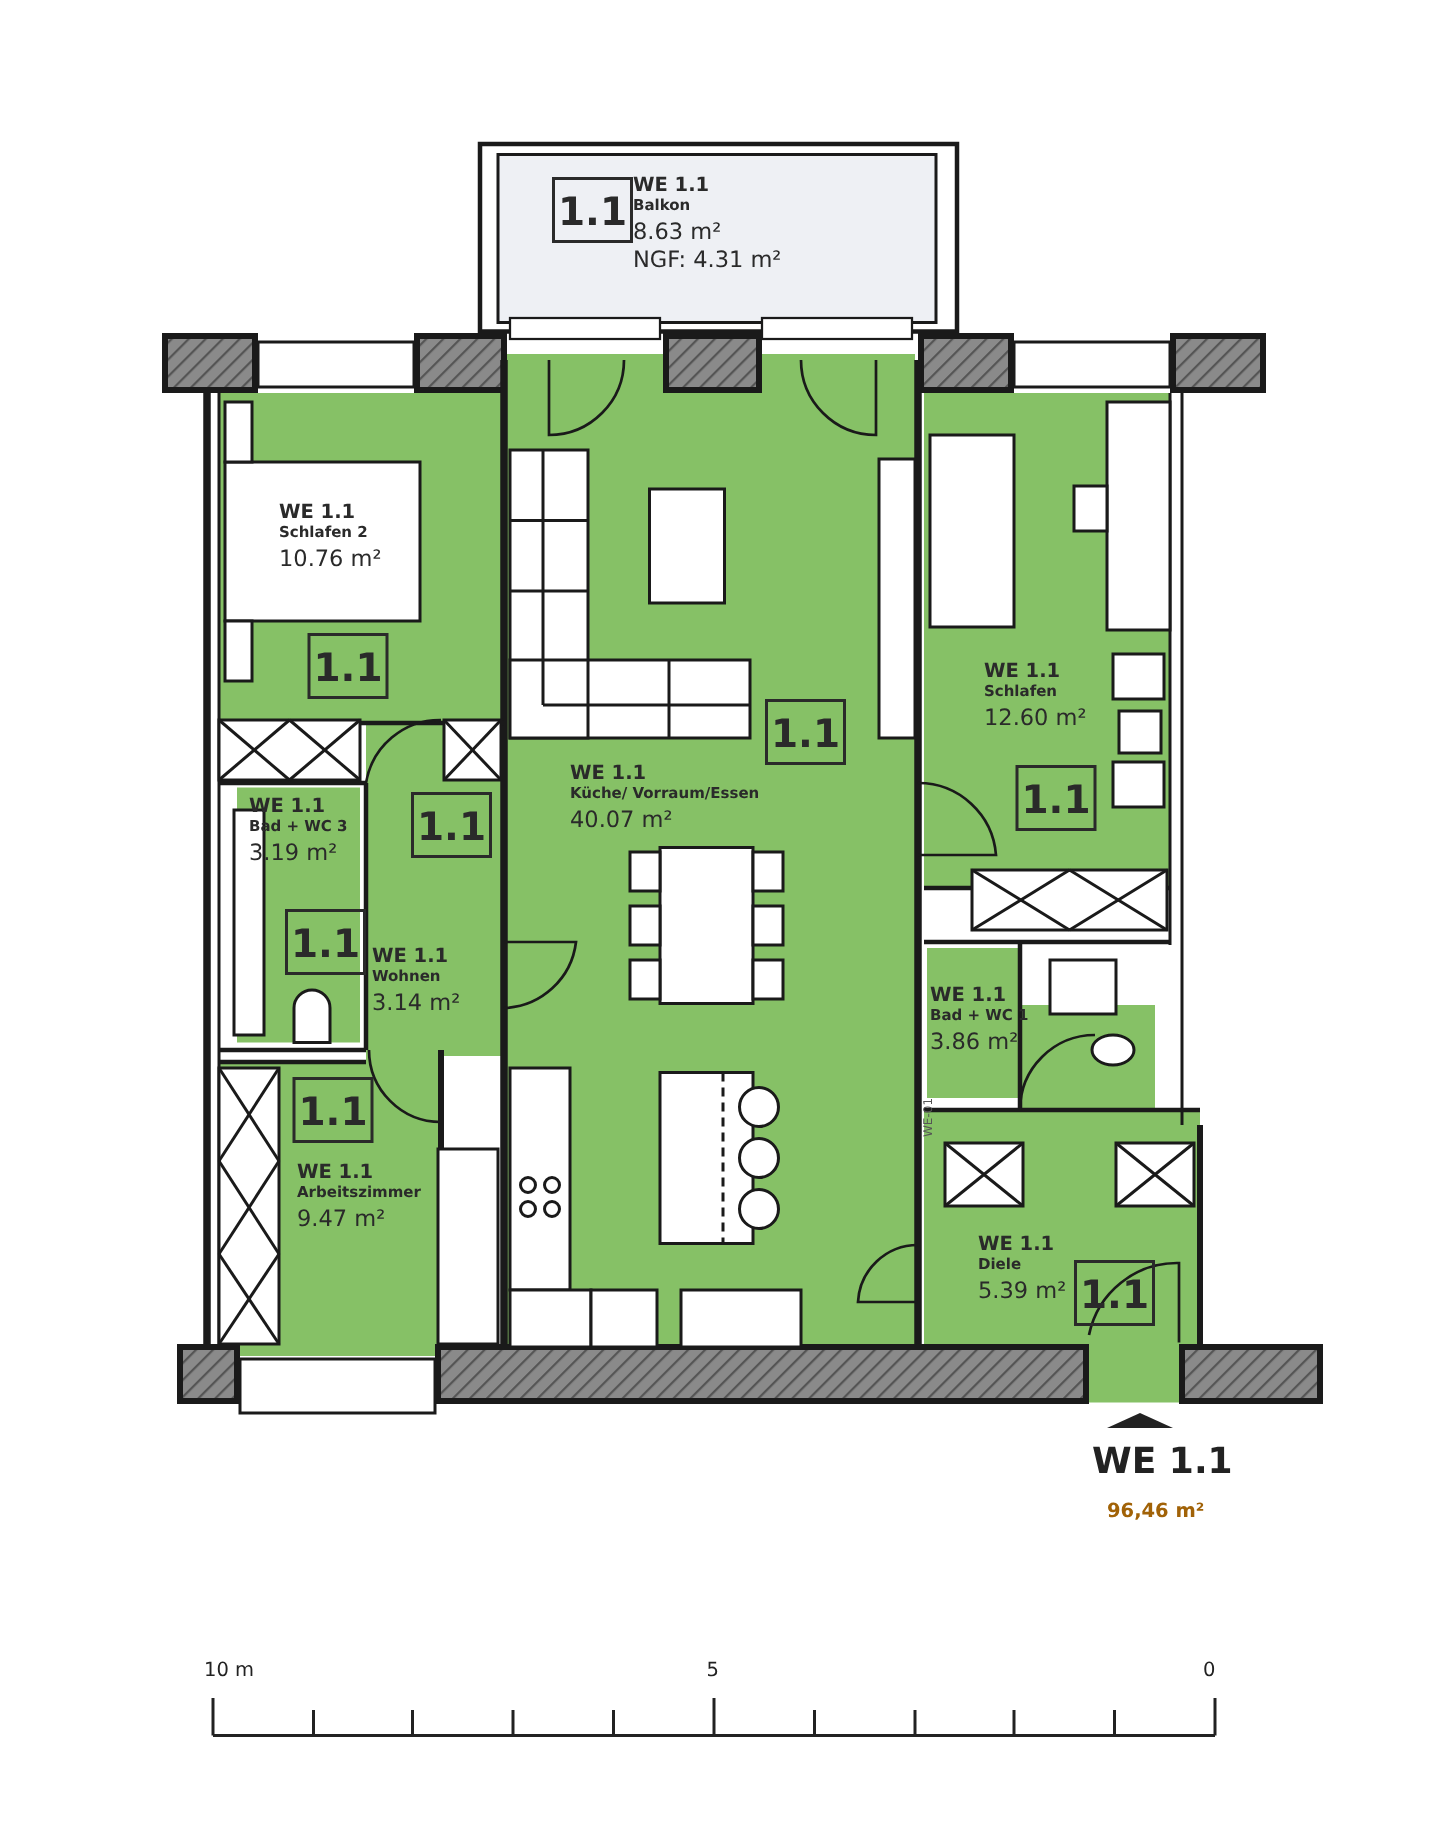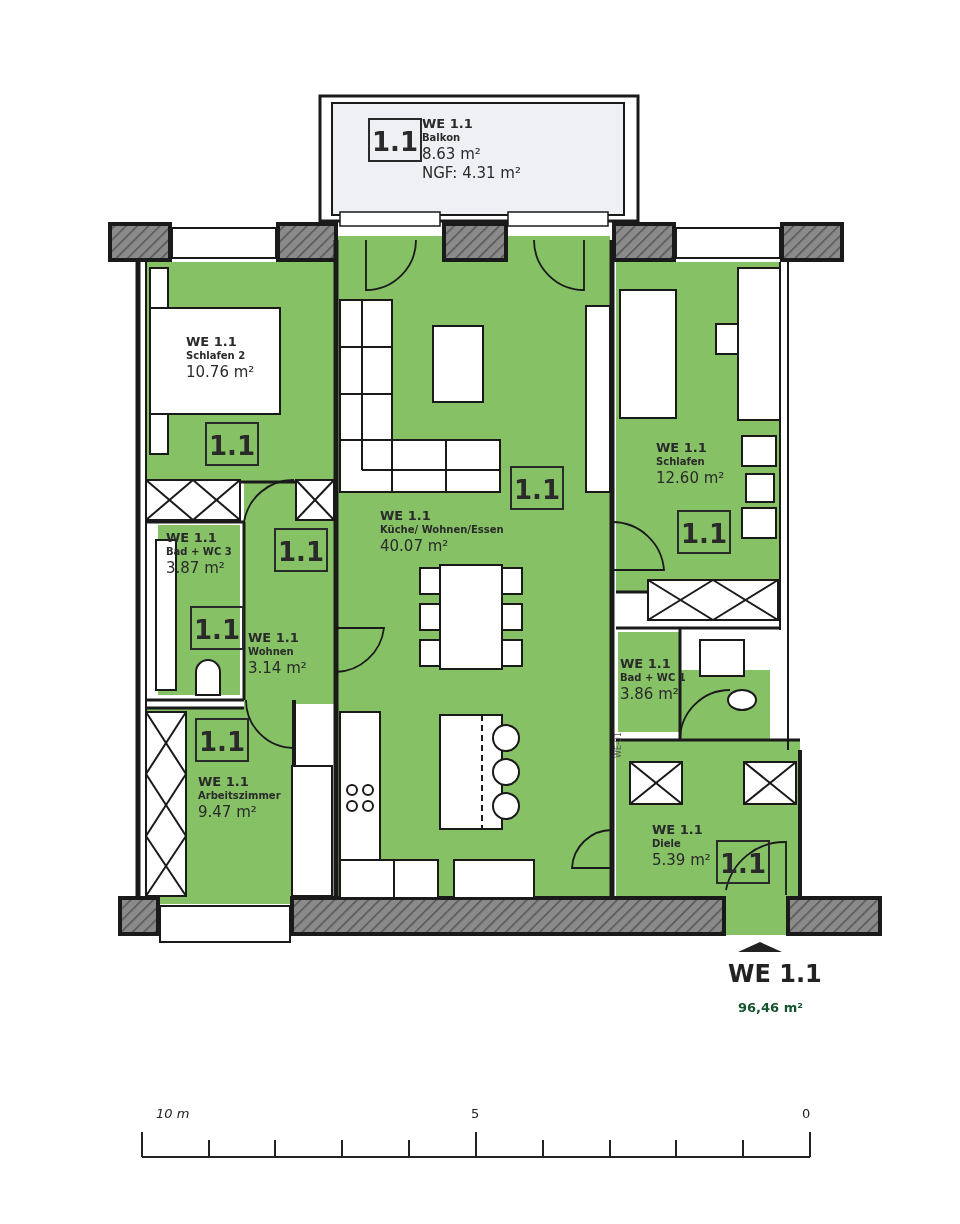--- a/index.html
+++ b/index.html
@@ -4,21 +4,21 @@
 <style>
   html, body { margin:0; padding:0; background:#ffffff; }
   body { width:960px; height:1224px; position:relative; overflow:hidden; font-family:"DejaVu Sans", sans-serif; }
   #plan { position:absolute; left:0; top:0; width:960px; height:1224px; }
   .lbl { position:absolute; color:#2a2a2a; line-height:1.25; white-space:nowrap; }
   .lbl .we { font-size:13px; font-weight:bold; }
   .lbl .nm { font-size:10px; font-weight:bold; }
   .lbl .ar { font-size:15px; }
   .tag { position:absolute; border:2px solid #2a2a2a; font-size:26px; font-weight:bold; color:#2a2a2a; text-align:center; line-height:44px; width:54px; height:44px; box-sizing:border-box; }
   .unit-title { position:absolute; left:728px; top:960px; font-size:24px; font-weight:bold; color:#222; }
-  .unit-area { position:absolute; left:738px; top:1000px; font-size:13px; font-weight:bold; color:#14532d; }
+  .unit-area { position:absolute; left:738px; top:1000px; font-size:13px; font-weight:bold; color:#a16207; }
   .scale-lbl { position:absolute; top:1106px; font-size:13px; color:#222; }
   .we01 { position:absolute; left:614px; top:758px; font-size:8px; color:#555; transform:rotate(-90deg); transform-origin:left top; }
 </style>
 </head>
 <body>
 
 <svg id="plan" viewBox="0 0 960 1224" xmlns="http://www.w3.org/2000/svg">
   <defs>
     <pattern id="hatch" width="8" height="8" patternUnits="userSpaceOnUse" patternTransform="rotate(45)">
       <rect width="8" height="8" fill="#8a8a8a"></rect>
@@ -204,36 +204,36 @@
 
 <div class="lbl" style="left:186px;top:334px;">
   <div class="we">WE 1.1</div>
   <div class="nm">Schlafen 2</div>
   <div class="ar">10.76 m²</div>
 </div>
 <div class="tag" style="left:205px;top:422px;">1.1</div>
 
 <div class="lbl" style="left:380px;top:508px;">
   <div class="we">WE 1.1</div>
-  <div class="nm">Küche/ Wohnen/Essen</div>
+  <div class="nm">Küche/ Vorraum/Essen</div>
   <div class="ar">40.07 m²</div>
 </div>
 <div class="tag" style="left:510px;top:466px;">1.1</div>
 
 <div class="lbl" style="left:656px;top:440px;">
   <div class="we">WE 1.1</div>
   <div class="nm">Schlafen</div>
   <div class="ar">12.60 m²</div>
 </div>
 <div class="tag" style="left:677px;top:510px;">1.1</div>
 
 <div class="lbl" style="left:166px;top:530px;">
   <div class="we">WE 1.1</div>
   <div class="nm">Bad + WC 3</div>
-  <div class="ar">3.87 m²</div>
+  <div class="ar">3.19 m²</div>
 </div>
 <div class="tag" style="left:190px;top:606px;">1.1</div>
 <div class="tag" style="left:274px;top:528px;">1.1</div>
 
 <div class="lbl" style="left:248px;top:630px;">
   <div class="we">WE 1.1</div>
   <div class="nm">Wohnen</div>
   <div class="ar">3.14 m²</div>
 </div>
 
@@ -255,15 +255,15 @@
   <div class="nm">Diele</div>
   <div class="ar">5.39 m²</div>
 </div>
 <div class="tag" style="left:716px;top:840px;">1.1</div>
 
 <div class="we01">WE-01</div>
 
 <div class="unit-title">WE 1.1</div>
 <div class="unit-area">96,46 m²</div>
 
-<div class="scale-lbl" style="left:156px;font-style:italic;">10 m</div>
+<div class="scale-lbl" style="left:136px;">10 m</div>
 <div class="scale-lbl" style="left:471px;">5</div>
 <div class="scale-lbl" style="left:802px;">0</div>
 
 </body></html>

